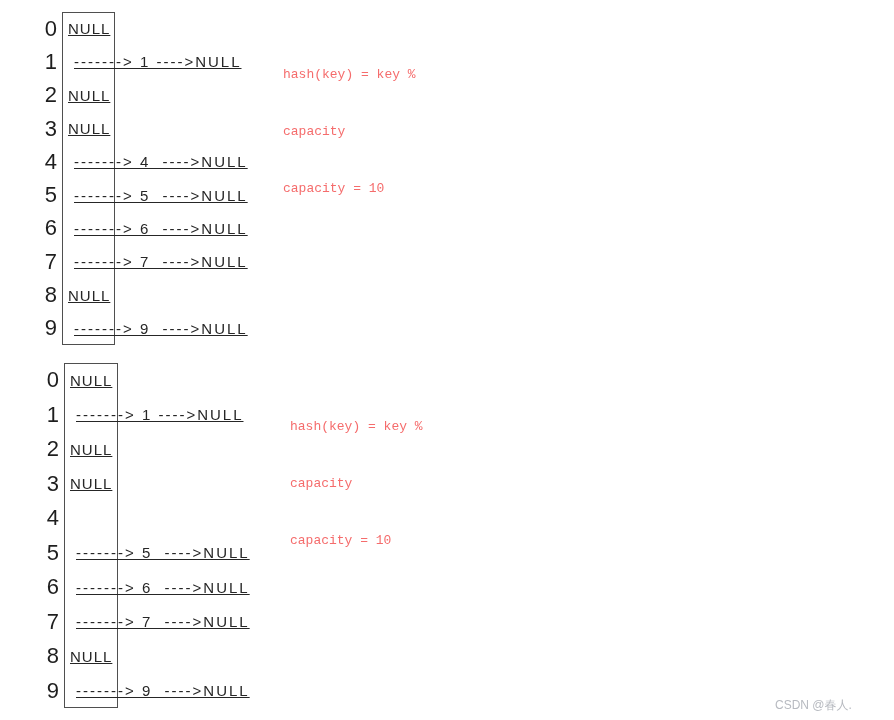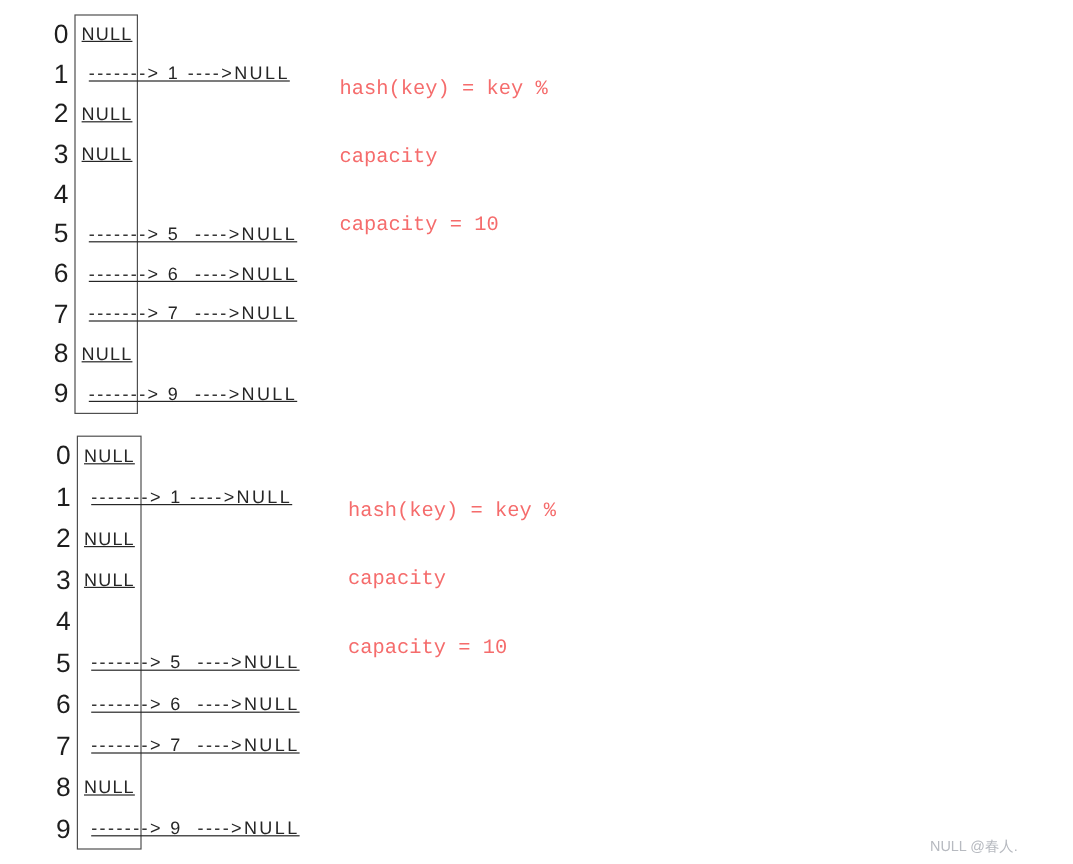--- a/index.html
+++ b/index.html
@@ -18,21 +18,21 @@
   .d1 .row{height:33.3px;}
   .d2 .row{height:34.5px;}
   .idx{text-align:right;font-size:22px;color:#1e1e1e;box-sizing:border-box;line-height:1;}
   .d1 .idx{width:62px;padding-right:5px;}
   .d2 .idx{width:64px;padding-right:5px;}
   .content{font-size:15px;color:#262626;white-space:pre;line-height:1;text-decoration:underline;}
   .content.null{padding-left:6px;letter-spacing:1px;}
   .content.chain{padding-left:12px;letter-spacing:2px;}
   .annotation{
     position:absolute;font-family:"Liberation Mono",monospace;
-    font-size:17px;line-height:19px;color:#f56c6c;white-space:pre;
+    font-size:13px;line-height:19px;color:#f56c6c;white-space:pre;
   }
   .d1 .annotation{left:283px;top:15px;}
   .d2 .annotation{left:290px;top:16px;}
   .watermark{position:absolute;left:775px;top:697px;font-size:12px;color:#b7bac0;white-space:nowrap;}
 </style>
 </head>
 <body>
 
 <div class="canvas">
 
@@ -50,20 +50,21 @@
       <div class="row">
         <span class="idx">2</span>
         <span class="content null">NULL</span>
       </div>
       <div class="row">
         <span class="idx">3</span>
         <span class="content null">NULL</span>
       </div>
       <div class="row">
         <span class="idx">4</span>
+        <span class="content chain">-------&gt; 4  ----&gt;NULL</span>
       </div>
       <div class="row">
         <span class="idx">5</span>
         <span class="content chain">-------&gt; 5  ----&gt;NULL</span>
       </div>
       <div class="row">
         <span class="idx">6</span>
         <span class="content chain">-------&gt; 6  ----&gt;NULL</span>
       </div>
       <div class="row">
@@ -129,14 +130,14 @@
         <span class="content chain">-------&gt; 9  ----&gt;NULL</span>
       </div>
     </div>
     <div class="annotation">
       <div>hash(key) = key %</div>
       <div>capacity</div>
       <div>capacity = 10</div>
     </div>
   </section>
 
-  <div class="watermark">NULL @春人.</div>
+  <div class="watermark">CSDN @春人.</div>
 </div>
 
 </body></html>

